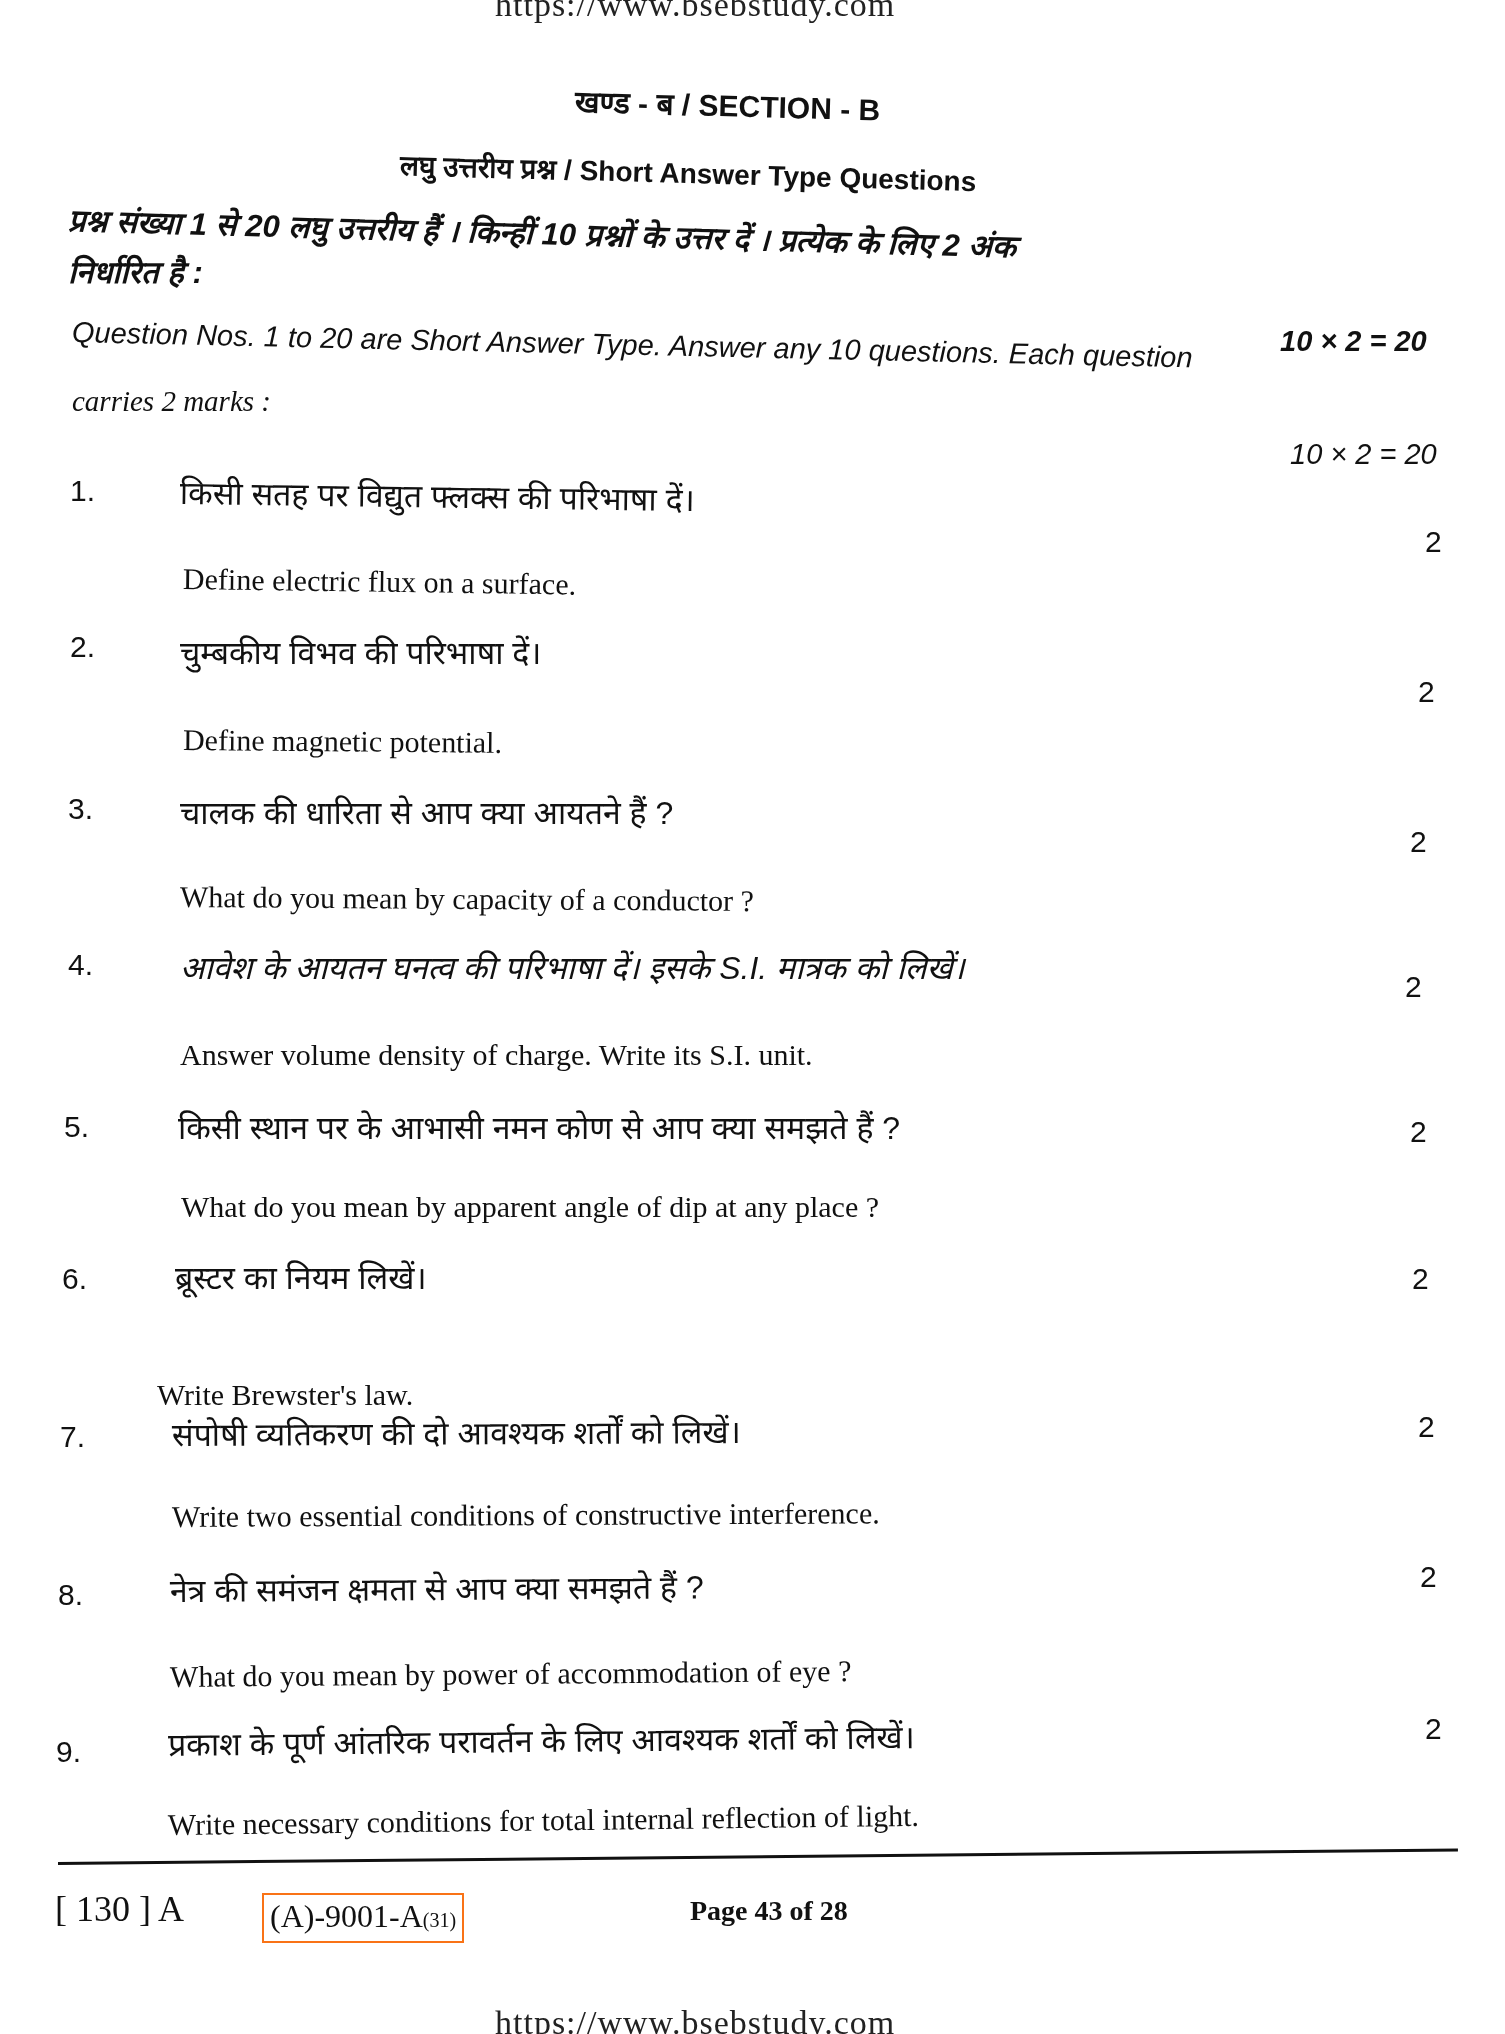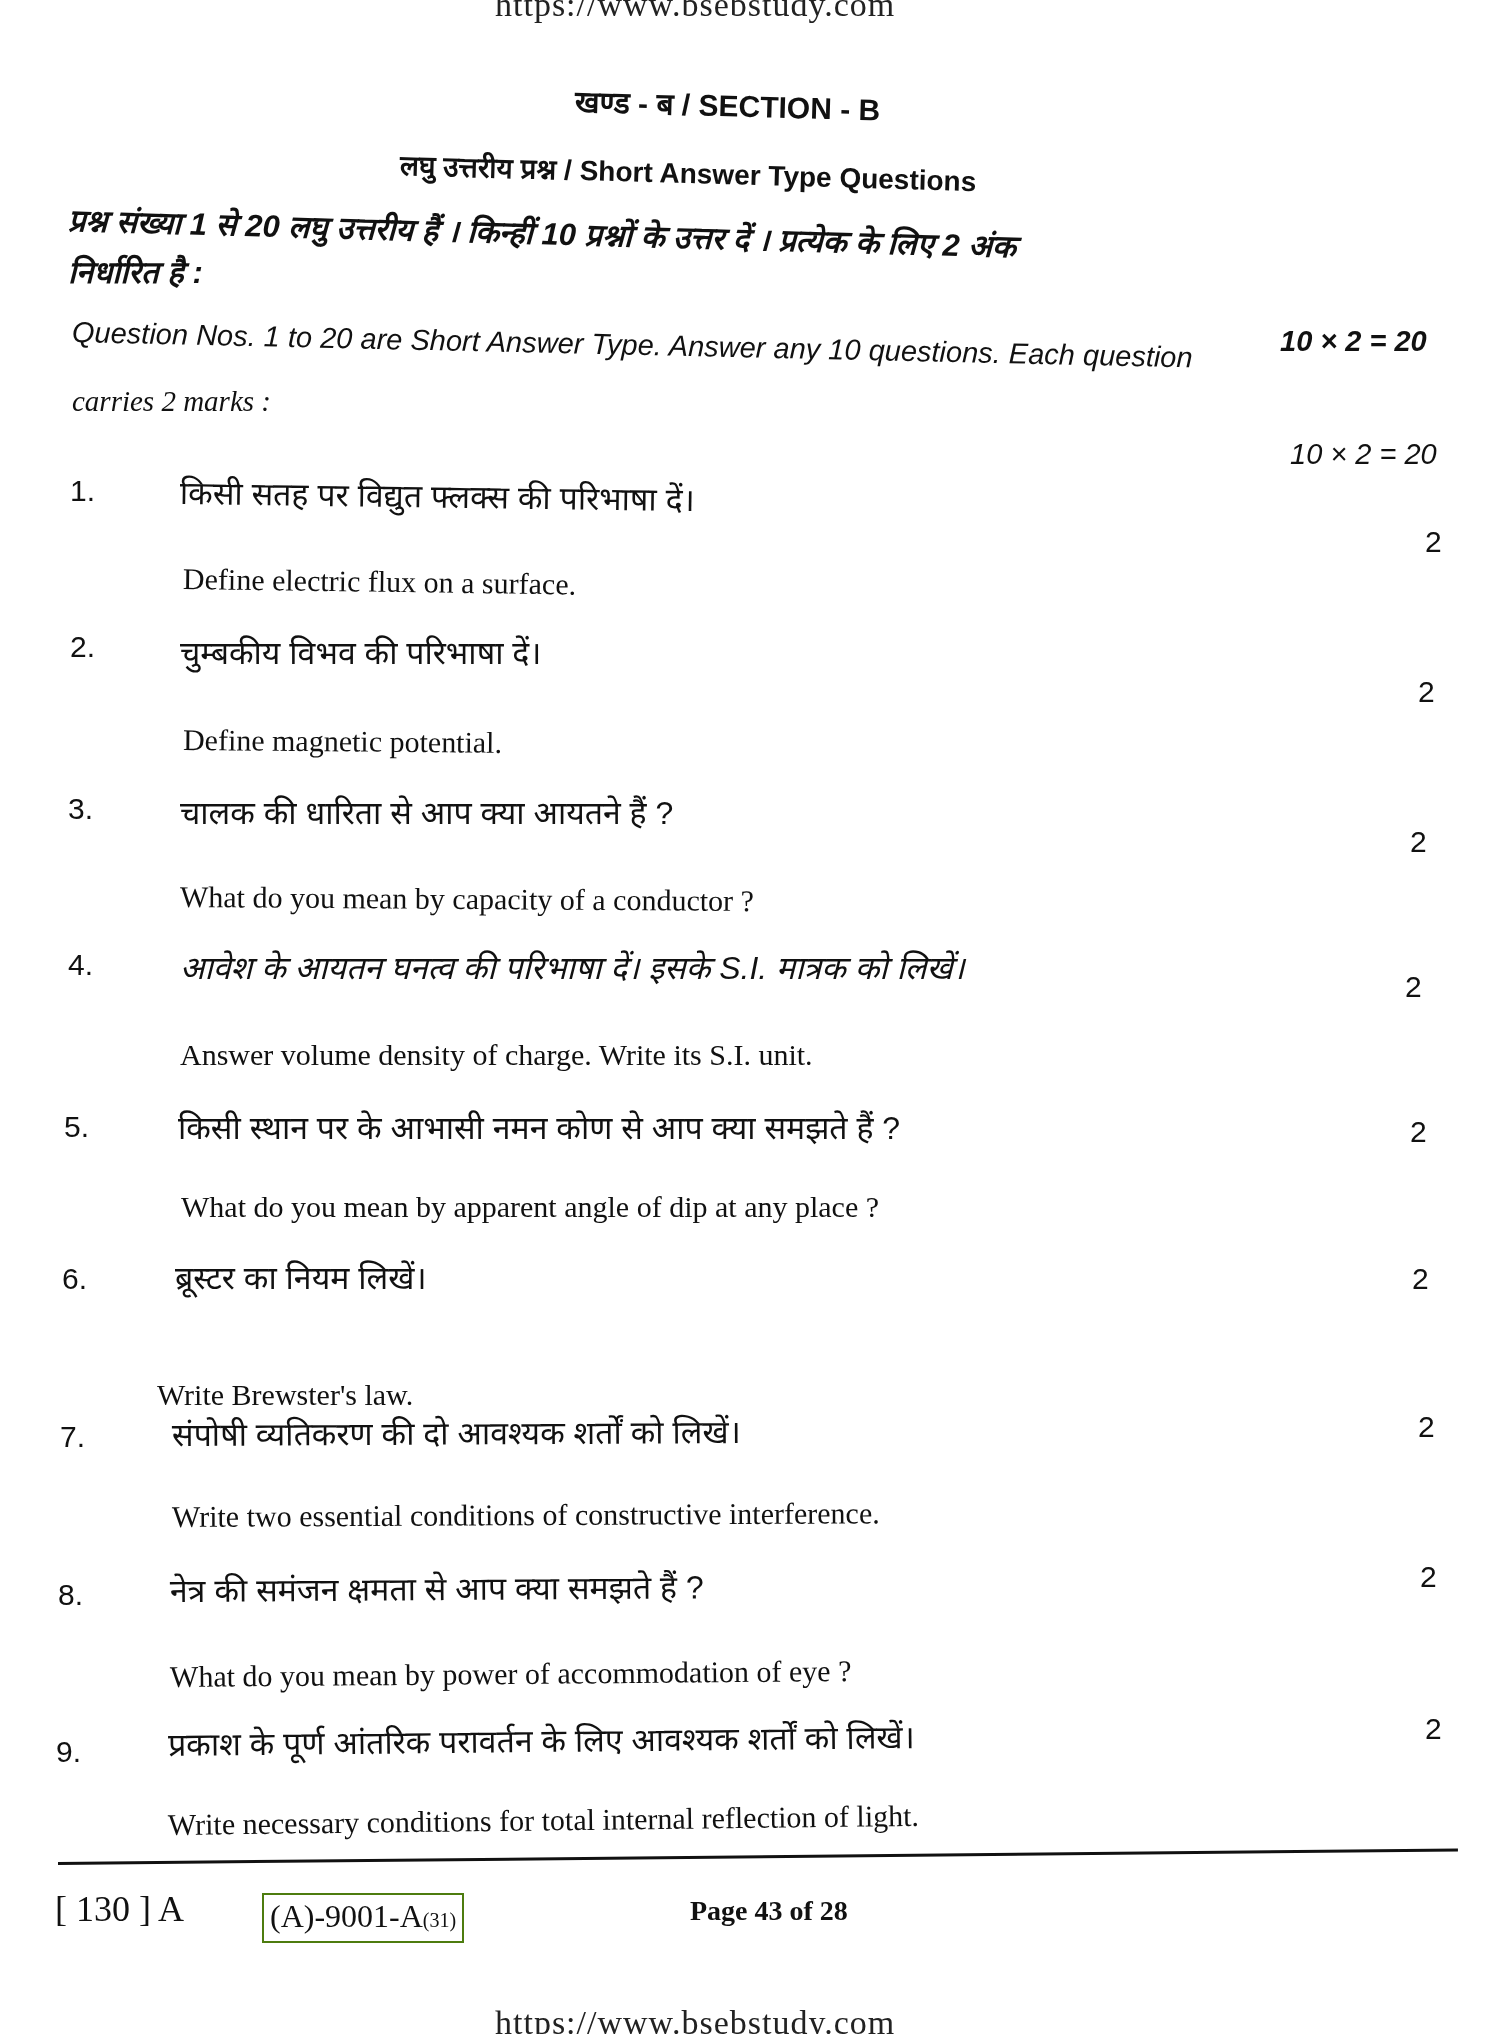--- a/index.html
+++ b/index.html
@@ -19,21 +19,21 @@
     .instr-en2 { left: 72px; top: 385px; font-size: 29px; font-style: italic; font-family: Liberation Serif, serif; }
     .marks-total { font-size: 29px; font-style: italic; font-family: "Liberation Sans", sans-serif; }
     .mt1 { left: 1280px; top: 325px; font-weight: bold; }
     .mt2 { left: 1290px; top: 438px; }
     .qnum { font-size: 30px; font-family: "Liberation Sans", sans-serif; }
     .q-hi { font-size: 32px; font-family: "Liberation Sans", sans-serif; }
     .q-en { font-size: 30px; font-family: "Liberation Serif", serif; }
     .qmark { font-size: 30px; font-family: "Liberation Sans", sans-serif; }
     .footer-rule { position: absolute; left: 58px; top: 1862px; width: 1400px; height: 3px; background: #111; transform: rotate(-0.55deg); transform-origin: left center; }
     .footer-code { left: 55px; top: 1888px; font-size: 36px; font-family: "Liberation Serif", serif; }
-    .footer-box { left: 262px; top: 1893px; font-size: 32px; font-family: "Liberation Serif", serif; border: 2px solid #4d7c0f; padding: 0 6px; line-height: 42px; }
+    .footer-box { left: 262px; top: 1893px; font-size: 32px; font-family: "Liberation Serif", serif; border: 2px solid #f97316; padding: 0 6px; line-height: 42px; }
     .footer-box small { font-size: 20px; }
     .footer-page { left: 690px; top: 1895px; font-size: 28px; font-weight: bold; font-family: "Liberation Serif", serif; }
   </style>
 </head>
 <body>
 
 <div class="abs url url-top">https://www.bsebstudy.com</div>
 
 <div class="abs section-title">खण्ड - ब / SECTION - B</div>
 <div class="abs subtitle">लघु उत्तरीय प्रश्न / Short Answer Type Questions</div>

